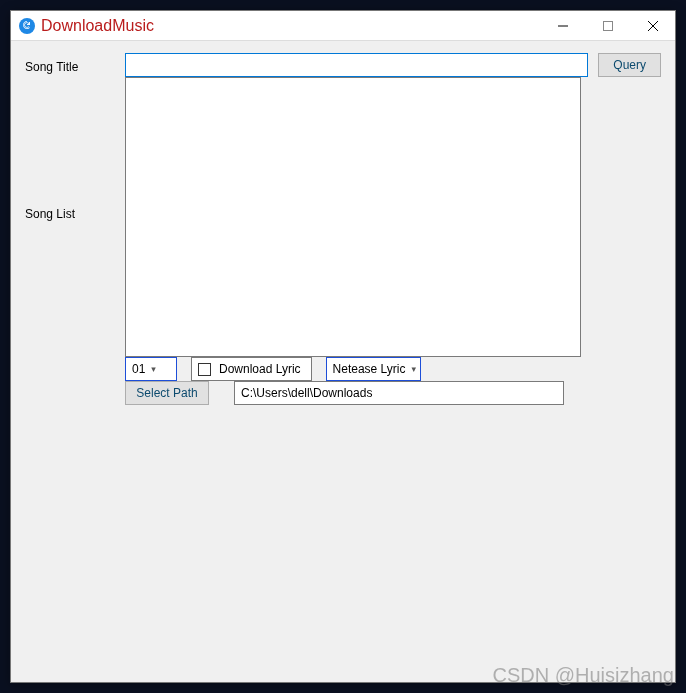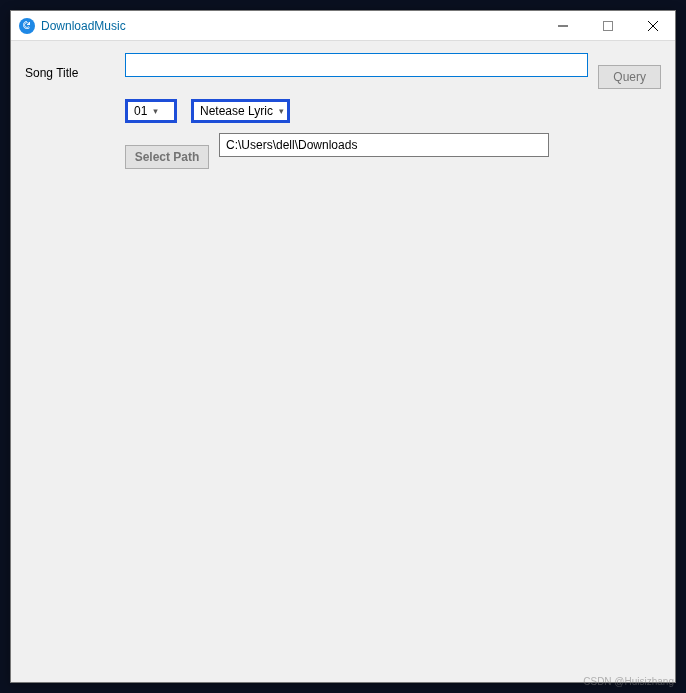--- a/index.html
+++ b/index.html
@@ -35,43 +35,42 @@
     .titlebar .app-icon {
       width: 16px;
       height: 16px;
       margin: 0 6px 0 8px;
       display: flex;
       align-items: center;
       justify-content: center;
     }
     .titlebar .title {
       flex: 1;
-      font-size: 12px;
-      color: #0369a1;
+      font-size: 16px;
+      color: #b91c1c;
     }
     .win-controls {
       display: flex;
       height: 100%;
     }
     .win-btn {
       width: 45px;
       height: 100%;
       display: flex;
       align-items: center;
       justify-content: center;
       color: #000;
       font-size: 10px;
     }
     .win-btn svg { display: block; }
     .client {
       flex: 1;
       padding: 12px 14px;
       display: flex;
       flex-direction: column;
-      gap: 10px;
     }
     .row {
       display: flex;
       align-items: flex-start;
       gap: 8px;
     }
     .row.align-center { align-items: center; }
     .label-col {
       width: 92px;
       font-size: 12px;
@@ -96,44 +95,43 @@
     }
     input[type="text"].text-input.plain {
       border: 1px solid #7a7a7a;
     }
     .btn {
       height: 24px;
       padding: 0 14px;
       background: #e1e1e1;
       border: 1px solid #adadad;
       font-size: 12px;
-      color: #737373;
+      color: #0c4a6e;
       cursor: default;
       display: flex;
       align-items: center;
       justify-content: center;
       flex-shrink: 0;
-      margin-top: 12px;
-    }
-    .btn.wide { width: 84px; padding: 0; font-weight: bold; }
+    }
+    .btn.wide { width: 84px; padding: 0; }
     .listbox {
       border: 1px solid #7a7a7a;
       background: #fff;
       width: 100%;
     }
     .listbox.song-list { height: 280px; }
     .listbox.msg-box { height: 130px; }
     .controls-row {
       display: flex;
       align-items: center;
       gap: 14px;
     }
     .combo {
       height: 24px;
-      border: 3px solid #1d4ed8;
+      border: 1px solid #1d4ed8;
       background: #fff;
       display: flex;
       align-items: center;
       padding: 0 4px 0 6px;
       font-size: 12px;
       gap: 6px;
       cursor: default;
     }
     .combo .chev {
       font-size: 9px;
@@ -152,21 +150,21 @@
     .checkbox-box {
       width: 13px;
       height: 13px;
       border: 1px solid #333;
       background: #fff;
     }
     .watermark {
       position: absolute;
       bottom: 6px;
       right: 12px;
-      font-size: 10px;
+      font-size: 20px;
       color: rgba(120,120,120,0.55);
       font-family: Arial, sans-serif;
       pointer-events: none;
     }
   </style>
 </head>
 <body>
 
 <div class="window">
   <div class="titlebar">
@@ -200,41 +198,52 @@
   <div class="client">
 
     <div class="row align-center">
       <div class="label-col">Song Title</div>
       <div class="field-col">
         <input type="text" class="text-input" value="" style="">
         <div class="btn">Query</div>
       </div>
     </div>
 
+    <div class="row">
+      <div class="label-col" style="padding-top:130px;">Song List</div>
+      <div class="field-col">
+        <div class="listbox song-list"></div>
+        <div style="width:70px; flex-shrink:0;"></div>
+      </div>
+    </div>
 
 
     <div class="row align-center">
       <div class="label-col"></div>
       <div class="field-col controls-row">
         <div class="combo" style="width:52px;">
           <span>01</span>
           <span class="chev">▾</span>
         </div>
+        <div class="checkbox-wrap">
+          <span class="checkbox-box"></span>
+          <span>Download Lyric</span>
+        </div>
         <div class="combo">
           <span>Netease Lyric</span>
           <span class="chev">▾</span>
         </div>
       </div>
     </div>
 
     <div class="row align-center">
       <div class="label-col"></div>
       <div class="field-col" style="gap:10px;">
         <div class="btn wide">Select Path</div>
-        <input type="text" class="text-input plain" style="width: 330px;" value="C:\Users\dell\Downloads">
+        <input type="text" class="text-input plain" style="width: 330px; margin-left: 15px;" value="C:\Users\dell\Downloads">
       </div>
     </div>
 
 
   </div>
 </div>
 
 <div class="watermark">CSDN @Huisizhang</div>
 
 </body></html>

